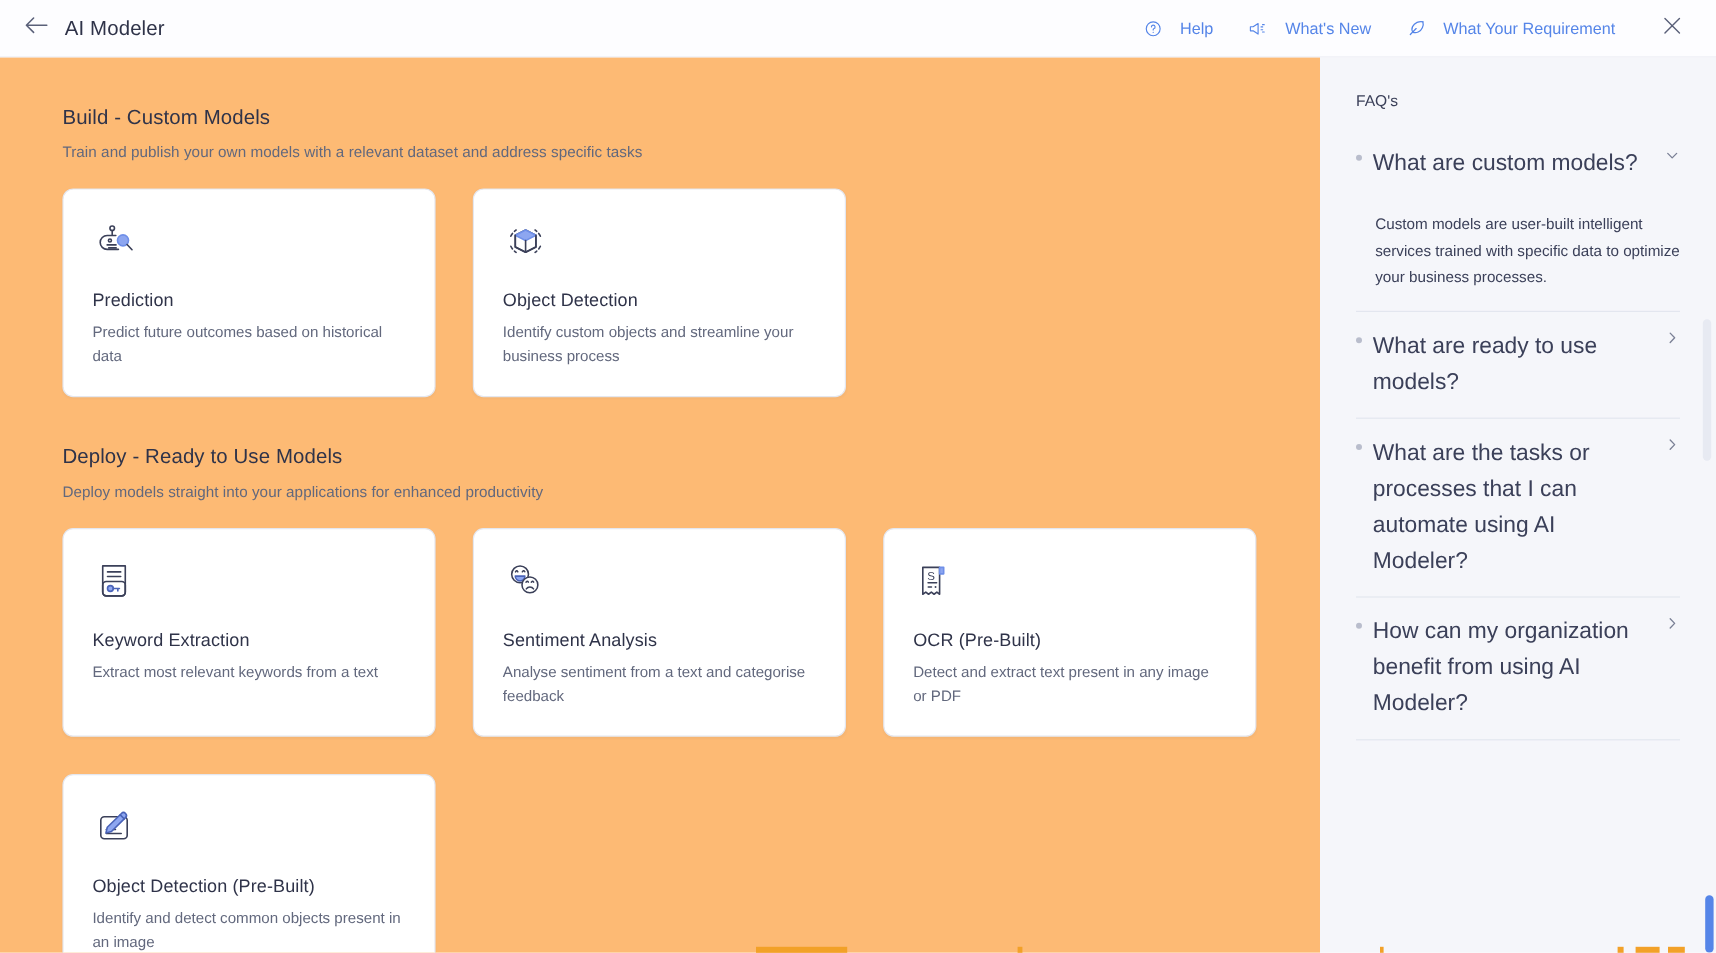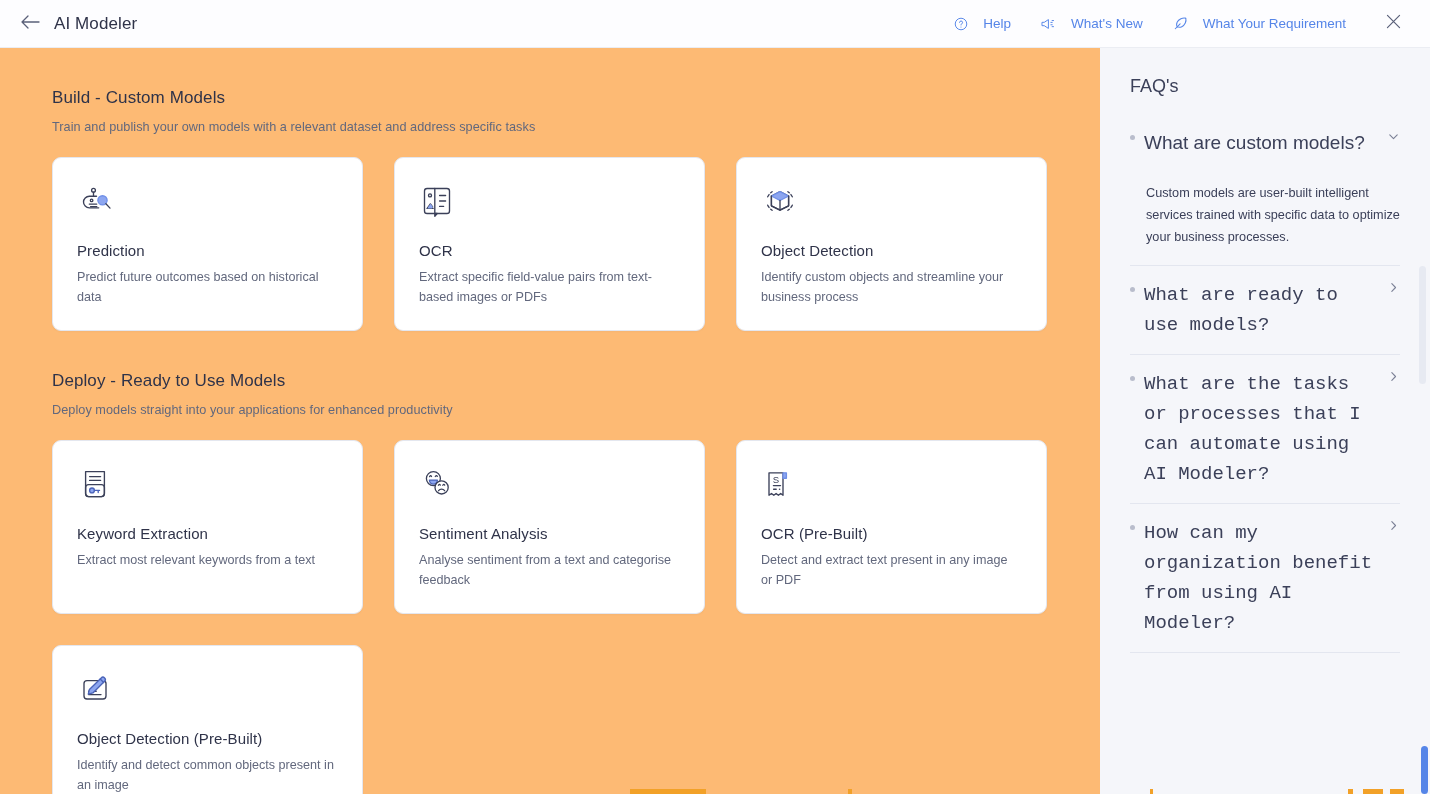--- a/index.html
+++ b/index.html
@@ -131,21 +131,21 @@
   
   .faq {
     width: 330px;
     height: 100%;
     background: #f5f6fa;
     padding: 28px 30px 0 30px;
     overflow: hidden;
     position: relative;
   }
   .faq-title {
-    font-size: 18px;
+    font-size: 13px;
     color: #3b4059;
     font-weight: 400;
     margin-bottom: 22px;
   }
   .faq-item { border-bottom: 1px solid #e3e6ef; }
   .faq-q-row {
     display: flex;
     align-items: flex-start;
     gap: 9px;
     padding: 9px 0 13px 0;
@@ -168,21 +168,21 @@
     flex: 0 0 auto;
     color: #7b8196;
     margin-top: 1px;
   }
   .faq-a {
     font-size: 12.7px;
     line-height: 1.72;
     color: #3b4059;
     padding: 12px 0 16px 16px;
   }
-  .faq-item.collapsed .faq-q-row { padding: 14px 0 14px 0; font-family: Liberation Mono, monospace; }
+  .faq-item.collapsed .faq-q-row { padding: 14px 0 14px 0; }
 
   
   .scroll-track-light {
     position: absolute;
     right: 4px;
     top: 218px;
     width: 7px;
     height: 118px;
     border-radius: 4px;
     background: #e7eaf2;
@@ -293,35 +293,20 @@
               <circle cx="14.6" cy="16.4" r="1.25"></circle>
               <path d="M12.3 20.1h7.4M13.6 22.6h6.2"></path>
               <circle cx="25.5" cy="16.3" r="4.6" fill="#8da6f0" stroke="#6f8fe8"></circle>
               <path d="M28.9 19.8 33 24.1" stroke="#3b4059"></path>
             </svg>
           </div>
           <div class="card-title">Prediction</div>
           <div class="card-desc">Predict future outcomes based on historical data</div>
         </div>
 
-        <div class="card">
-          <div class="card-icon">
-            <svg width="36" height="38" viewBox="0 0 36 38" fill="none" stroke="#3b4059" stroke-width="1.35" stroke-linecap="round" stroke-linejoin="round">
-              <rect x="5.5" y="4.5" width="25" height="25" rx="2.6"></rect>
-              <path d="M15.8 4.5v27.8l2.4-2.8h-2.4"></path>
-              <path d="M20.6 11.5h6M20.6 17h6M20.6 22.4h4"></path>
-              <circle cx="11" cy="11.4" r="1.5"></circle>
-              <path d="M8.2 24.4l3.2-4.4 2.2 3"></path>
-              <path d="M8.2 24.4h6" stroke-width="1.1"></path>
-              <path d="M9.6 22.3l2-2.5 2.3 3.2-1 1.4H8.5z" fill="#8da6f0" stroke="none"></path>
-            </svg>
-          </div>
-          <div class="card-title">OCR</div>
-          <div class="card-desc">Extract specific field-value pairs from text-based images or PDFs</div>
-        </div>
 
         <div class="card">
           <div class="card-icon">
             <svg width="38" height="38" viewBox="0 0 38 38" fill="none" stroke="#3b4059" stroke-width="1.35" stroke-linecap="round" stroke-linejoin="round">
               <path d="M19 7.6 27.6 12v9.8L19 26.2 10.4 21.8V12z" fill="none"></path>
               <path d="M19 7.6 27.6 12 19 16.5 10.4 12z" fill="#8da6f0" stroke="#6f8fe8"></path>
               <path d="M19 16.5v9.7M10.4 12v9.8L19 26.2l8.6-4.4V12"></path>
               <path d="M6.7 12.8a13 13 0 0 1 4.4-5.1" stroke-dasharray="2.6 2.4"></path>
               <path d="M31.3 12.8a13 13 0 0 0-4.4-5.1" stroke-dasharray="2.6 2.4"></path>
               <path d="M6.7 21.2a13 13 0 0 0 4.4 5.1" stroke-dasharray="2.6 2.4"></path>

